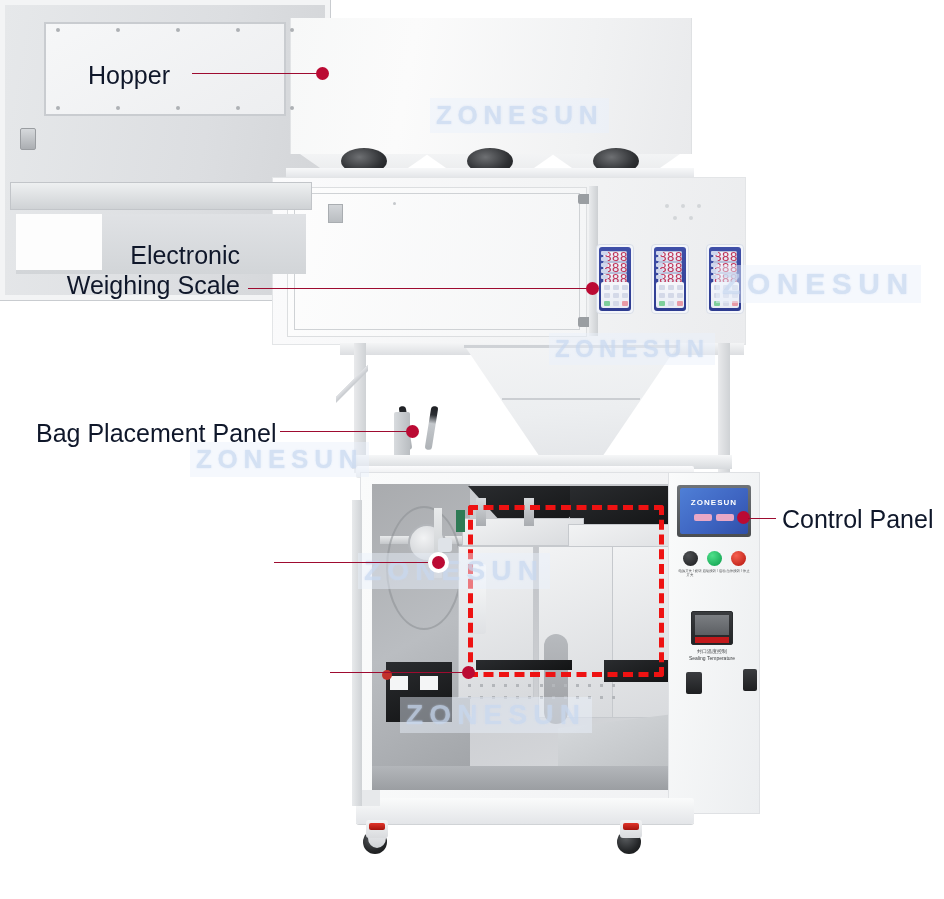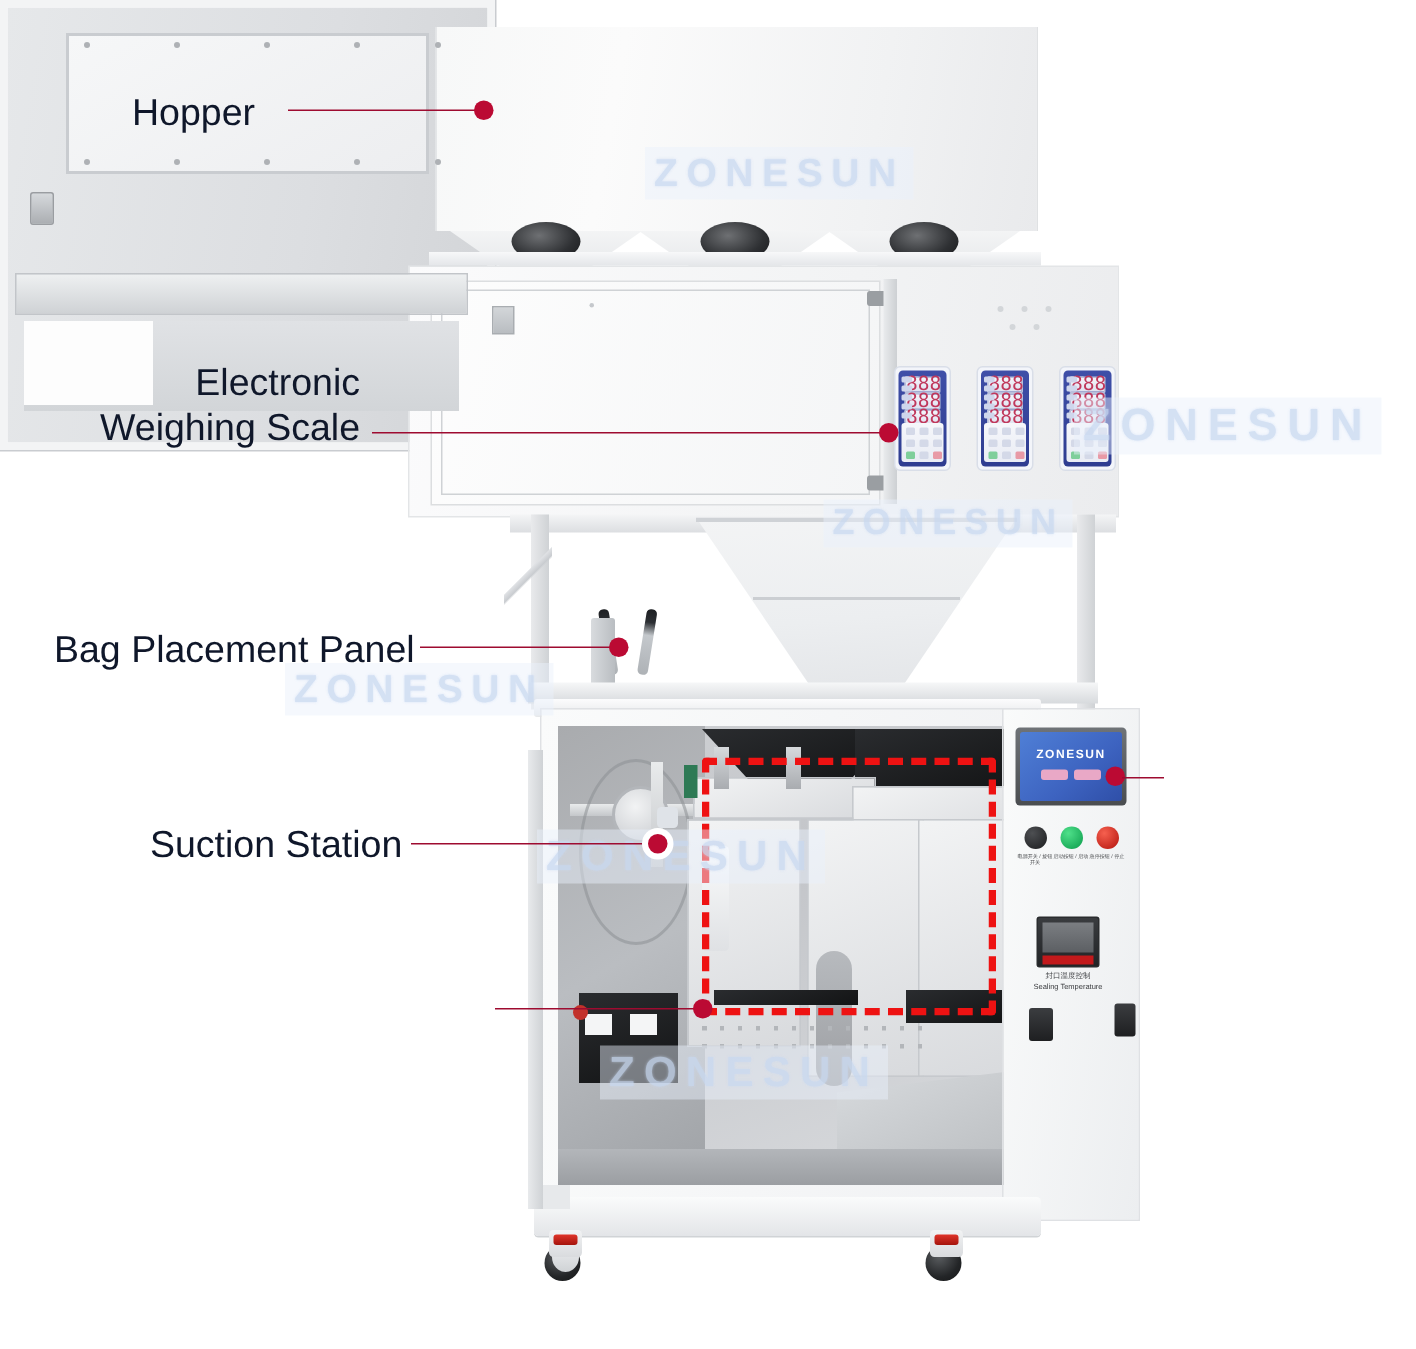--- a/index.html
+++ b/index.html
@@ -429,23 +429,23 @@
     <div>Electronic</div>
     <div>Weighing Scale</div>
   </div>
   <div class="leader" style="left:248px;top:288px;width:344px;"></div>
   <div class="dot" style="left:586px;top:282px;"></div>
 
   <div class="lbl" style="left:36px;top:418px;">Bag Placement Panel</div>
   <div class="leader" style="left:280px;top:431px;width:130px;"></div>
   <div class="dot" style="left:406px;top:425px;"></div>
 
-  <div class="lbl" style="left:100px;top:548px;">Suction Station</div>
   <div class="leader" style="left:274px;top:562px;width:164px;"></div>
   <div class="dot ringed" style="left:432px;top:556px;"></div>
 
   <div class="leader" style="left:330px;top:672px;width:140px;"></div>
   <div class="dot" style="left:462px;top:666px;"></div>
 
   <div class="dot" style="left:737px;top:511px;"></div>
   <div class="leader" style="left:748px;top:518px;width:28px;"></div>
+  <div class="lbl" style="left:782px;top:504px;">Control Panel</div>
 
 </div>
 
 </body></html>

